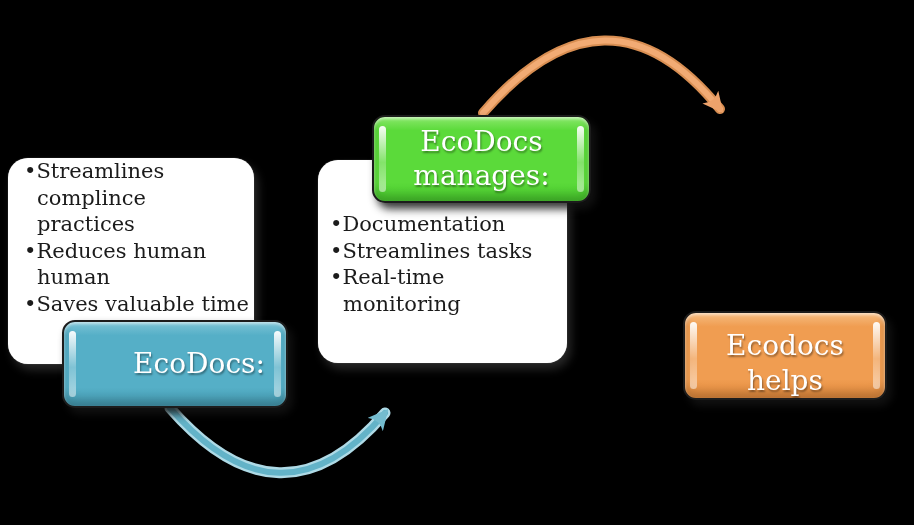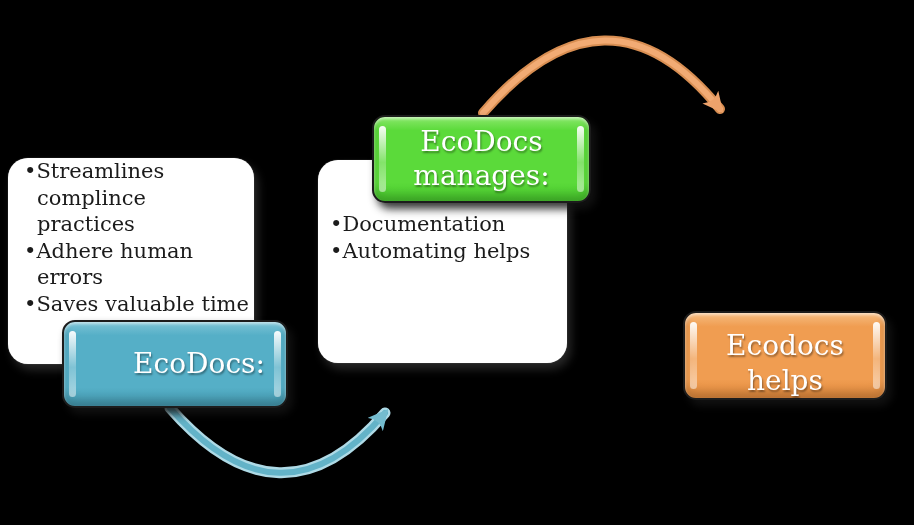--- a/index.html
+++ b/index.html
@@ -90,29 +90,30 @@
 
     <g>
       <path d="M 483 113 Q 607 -30 720 109" fill="none" stroke="#D88E52" stroke-width="10" stroke-linecap="round"></path>
       <path d="M 483 113 Q 607 -30 720 109" fill="none" stroke="#F2AB74" stroke-width="6" stroke-linecap="round" marker-end="url(#head-orange)"></path>
     </g>
   </svg>
 
   <div class="card card-left">
     <ul>
       <li>Streamlines complince practices</li>
-      <li>Adhere human errors</li>
+      <li>Reduces human human</li>
       <li>Saves valuable time</li>
     </ul>
   </div>
 
   <div class="card card-mid">
     <ul>
       <li>Documentation</li>
-      <li>Automating helps</li>
+      <li>Streamlines tasks</li>
+      <li>Real-time monitoring</li>
     </ul>
   </div>
 
 
   <div class="btn btn-teal">
     <span>EcoDocs:</span>
   </div>
   <div class="btn btn-green">
     <span>EcoDocs manages:</span>
   </div>

